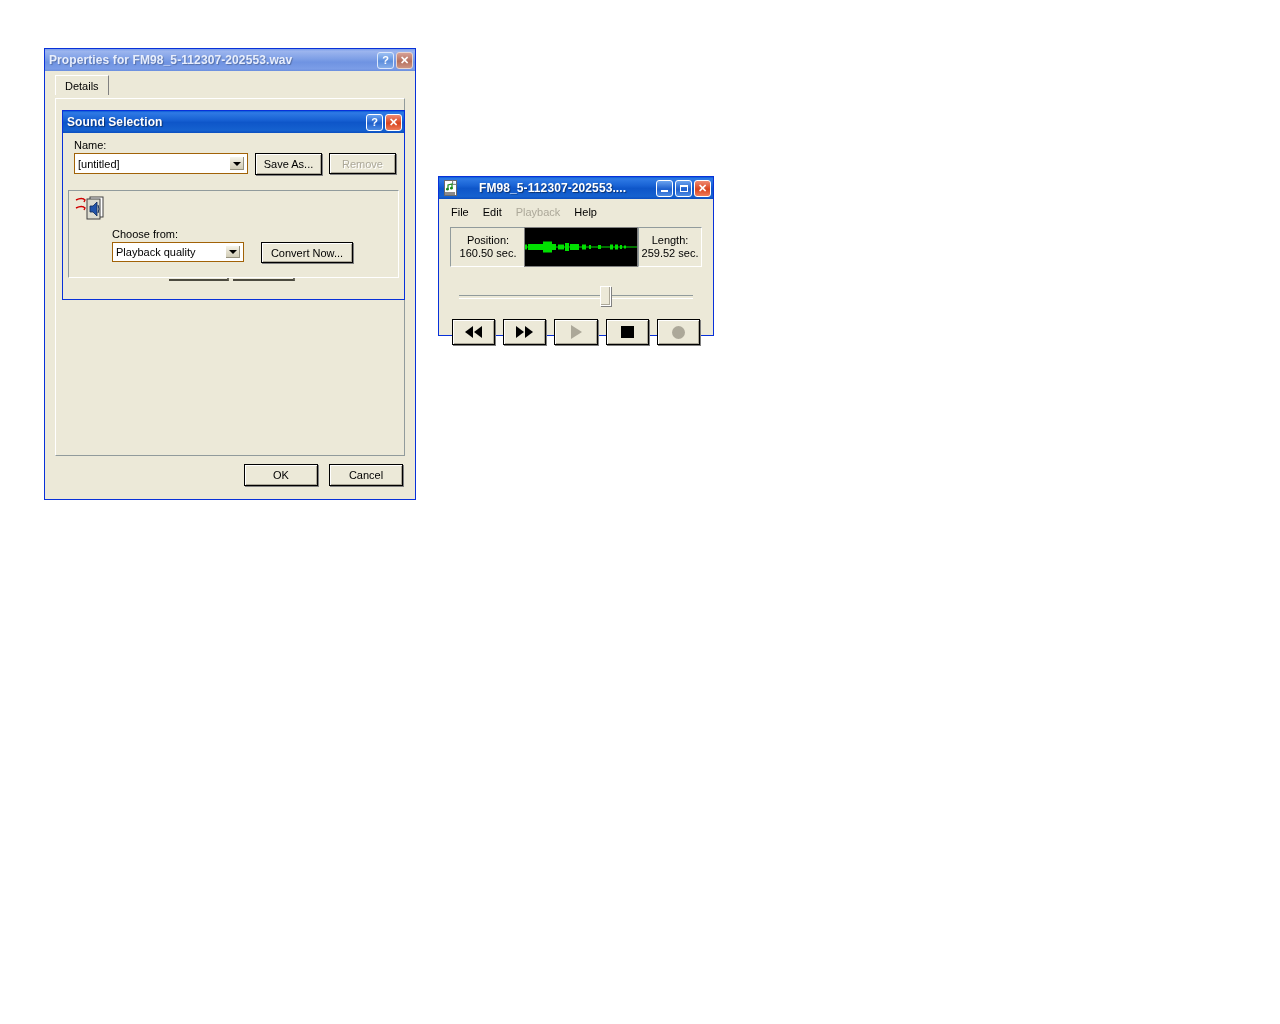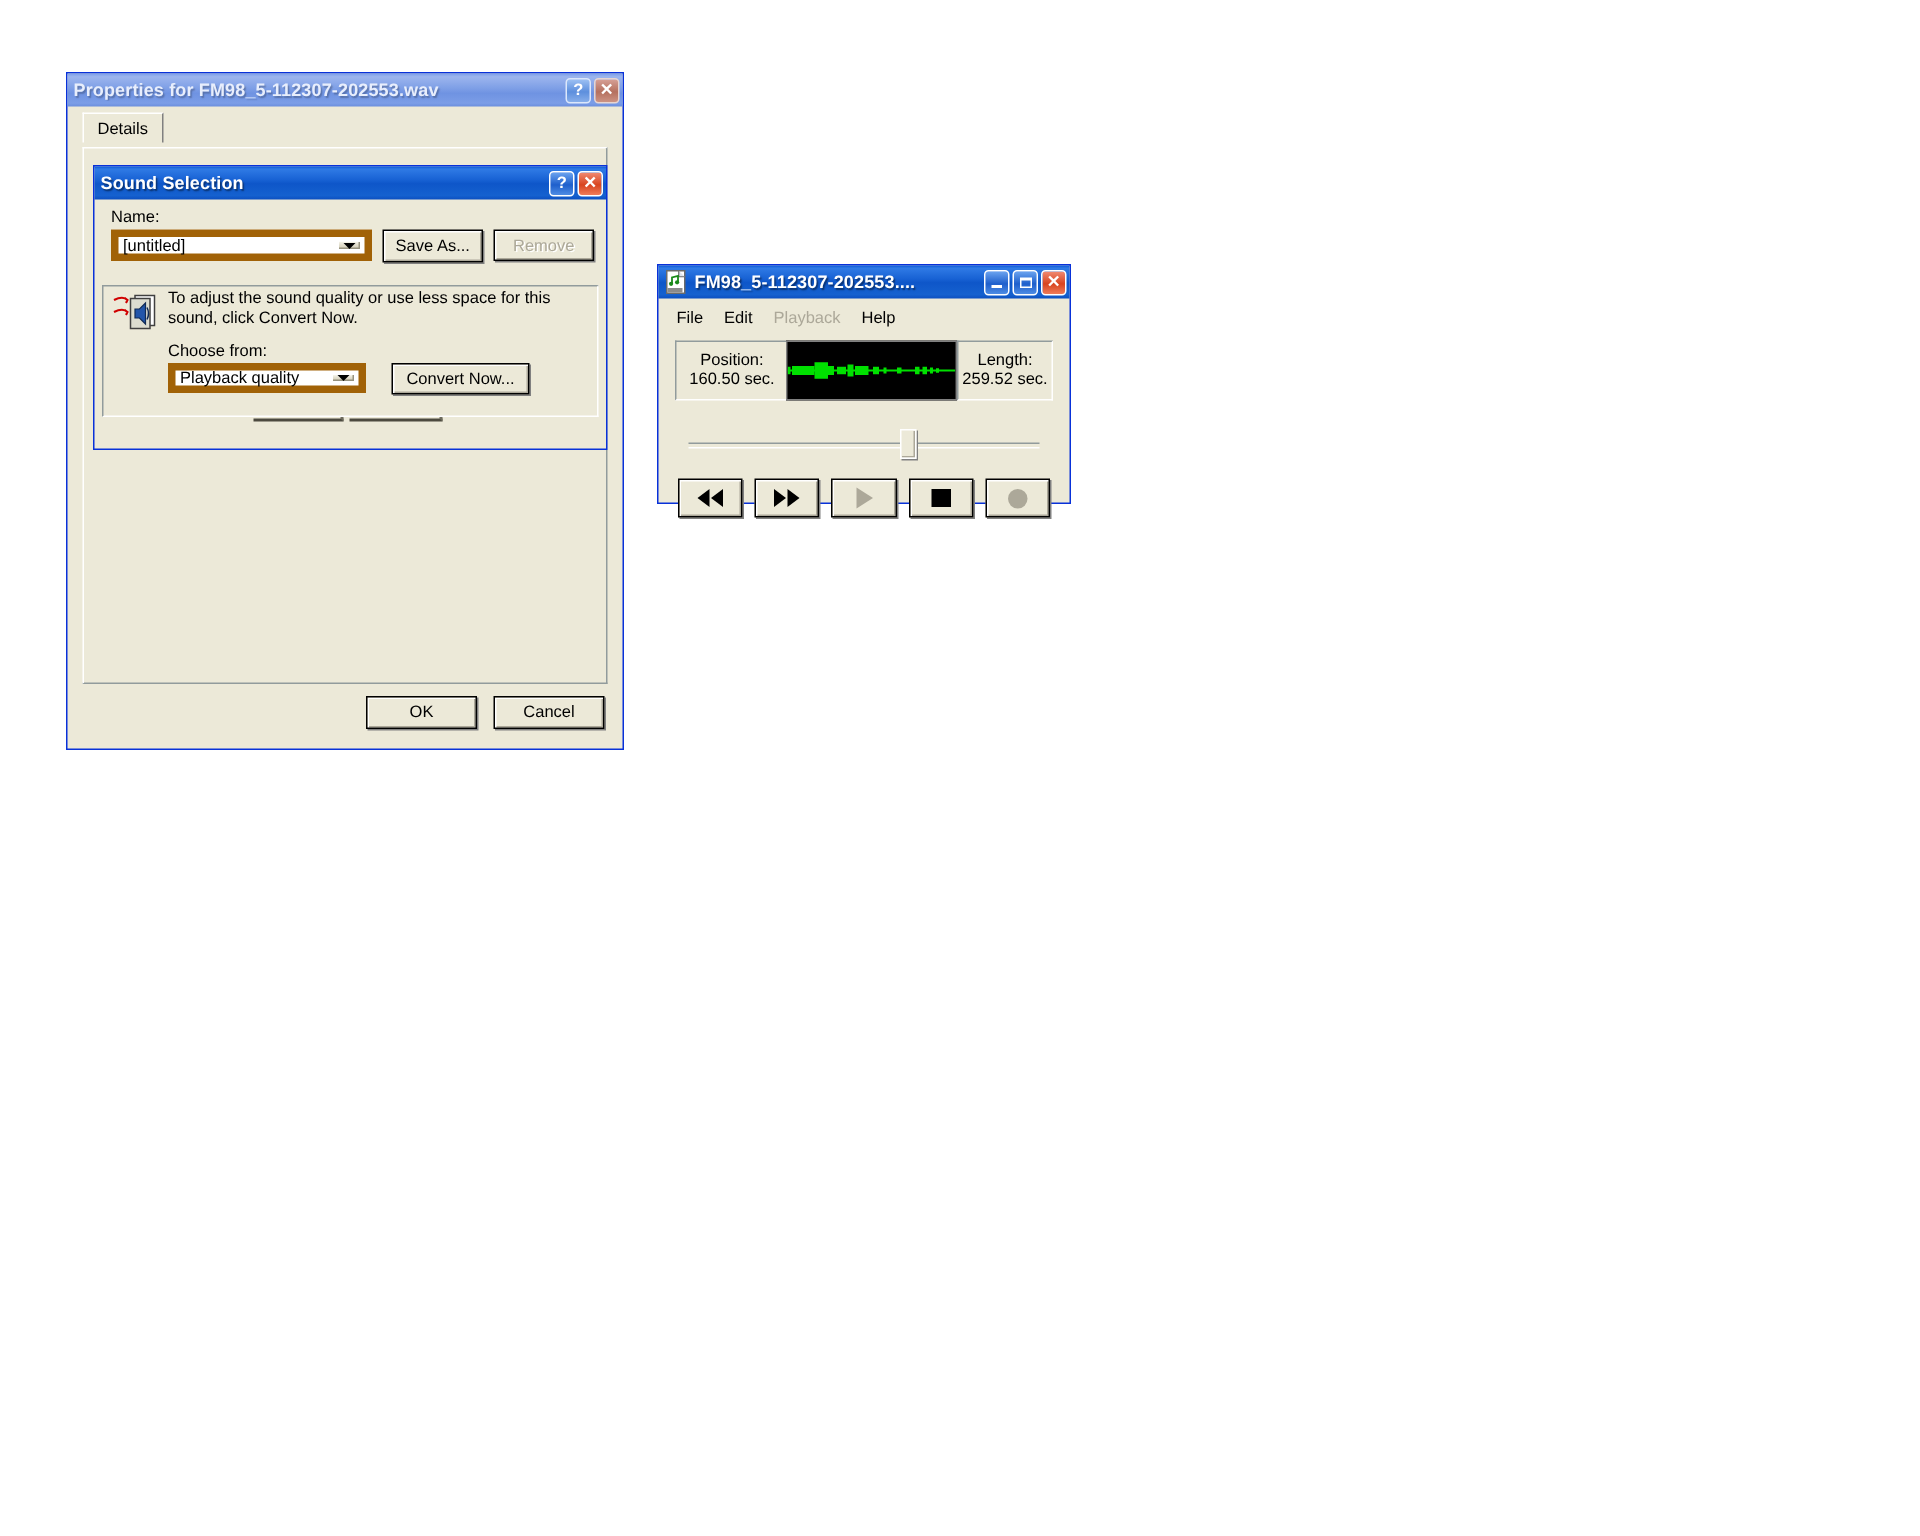--- a/index.html
+++ b/index.html
@@ -21,20 +21,21 @@
     box-sizing: border-box;
   }
   .titlebar {
     height: 22px;
     background: linear-gradient(180deg,#0a5ad8 0%, #2f7ae5 8%, #1862d4 40%, #0e56c9 52%, #1561cf 88%, #0c4fc0 100%);
     display: flex;
     align-items: center;
     padding: 0 2px 0 4px;
     box-sizing: border-box;
     position: relative;
+    gap: 16px;
   }
   .titlebar.inactive {
     background: linear-gradient(180deg,#7b9ee8 0%, #9cb5ee 10%, #7e9fe6 45%, #6f93e2 60%, #7b9de7 90%, #6b8edd 100%);
   }
   .titlebar .tb-icon {
     width: 16px; height: 16px;
     margin-right: 4px;
     flex: 0 0 auto;
   }
   .titlebar .tb-title {
@@ -78,21 +79,21 @@
     font-size: 11px;
     font-family: "Liberation Sans", sans-serif;
     color: #000;
     display: flex; align-items: center; justify-content: center;
     box-sizing: border-box;
     cursor: default;
   }
   .btn.disabled { color: #aca899; text-shadow: 1px 1px 0 #ffffff; }
   .combo {
     background: #ffffff;
-    border: 5px solid #a16207;
+    border: 1px solid #a16207;
     box-sizing: border-box;
     display: flex; align-items: center;
     font-size: 11px;
     position: relative;
   }
   .combo .ctext { padding-left: 3px; flex: 1 1 auto; white-space: nowrap; overflow: hidden; }
   .combo .carrow {
     width: 16px; height: calc(100% - 4px);
     margin-right: 2px;
     background: linear-gradient(180deg,#f6f5ec,#e2decd 45%,#cfcab4);
@@ -380,21 +381,20 @@
 
     <svg class="sound-icon" viewBox="0 0 32 28">
       <path d="M2 5 q6 -3 9 0 l-2 -1.5 M2 5 q6 -3 9 0 l-1 2" stroke="#d00000" stroke-width="1.4" fill="none"></path>
       <path d="M2 13 q6 -3 9 0 l-2 -1.5 M2 13 q6 -3 9 0 l-1 2" stroke="#d00000" stroke-width="1.4" fill="none"></path>
       <rect x="16" y="2" width="13" height="20" fill="#ffffff" stroke="#404040" stroke-width="1"></rect>
       <rect x="13" y="4" width="13" height="20" fill="#dcdcd0" stroke="#404040" stroke-width="1"></rect>
       <path d="M16 11 h3 l4 -4 v14 l-4 -4 h-3 z" fill="#2255aa" stroke="#102a55" stroke-width="0.8"></path>
       <path d="M24 10 q2 4 0 8" stroke="#102a55" stroke-width="1" fill="none"></path>
     </svg>
 
-    <div id="convert-text">To adjust the sound quality or use less space for this sound, click Convert Now.</div>
     <div class="lbl" id="choosefrom-label">Choose from:</div>
 
     <div class="combo" id="choose-combo">
       <div class="ctext">Playback quality</div>
       <div class="carrow">
           <div class="tri-down"></div>
         </div>
     </div>
 
     <div class="btn" id="convert-btn">

